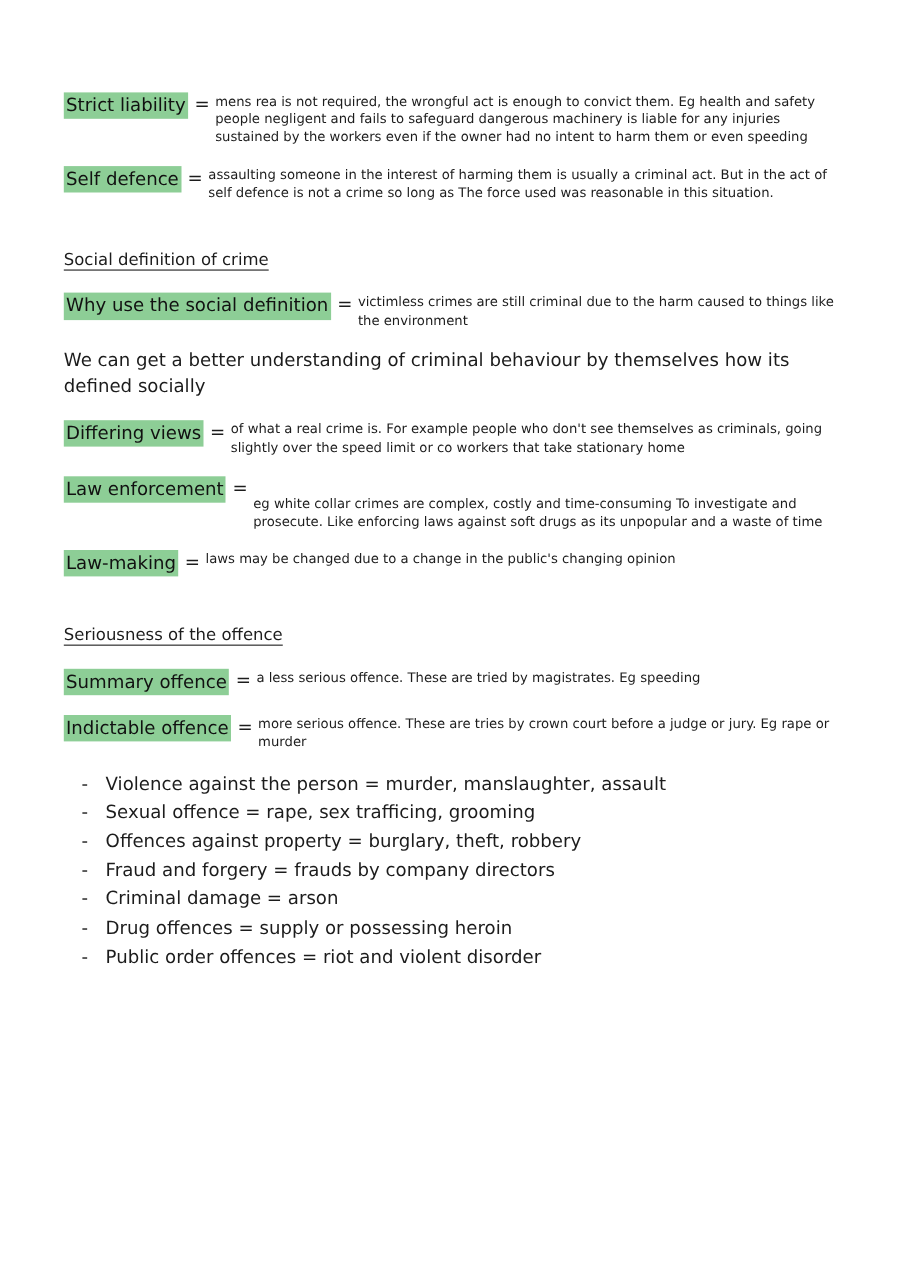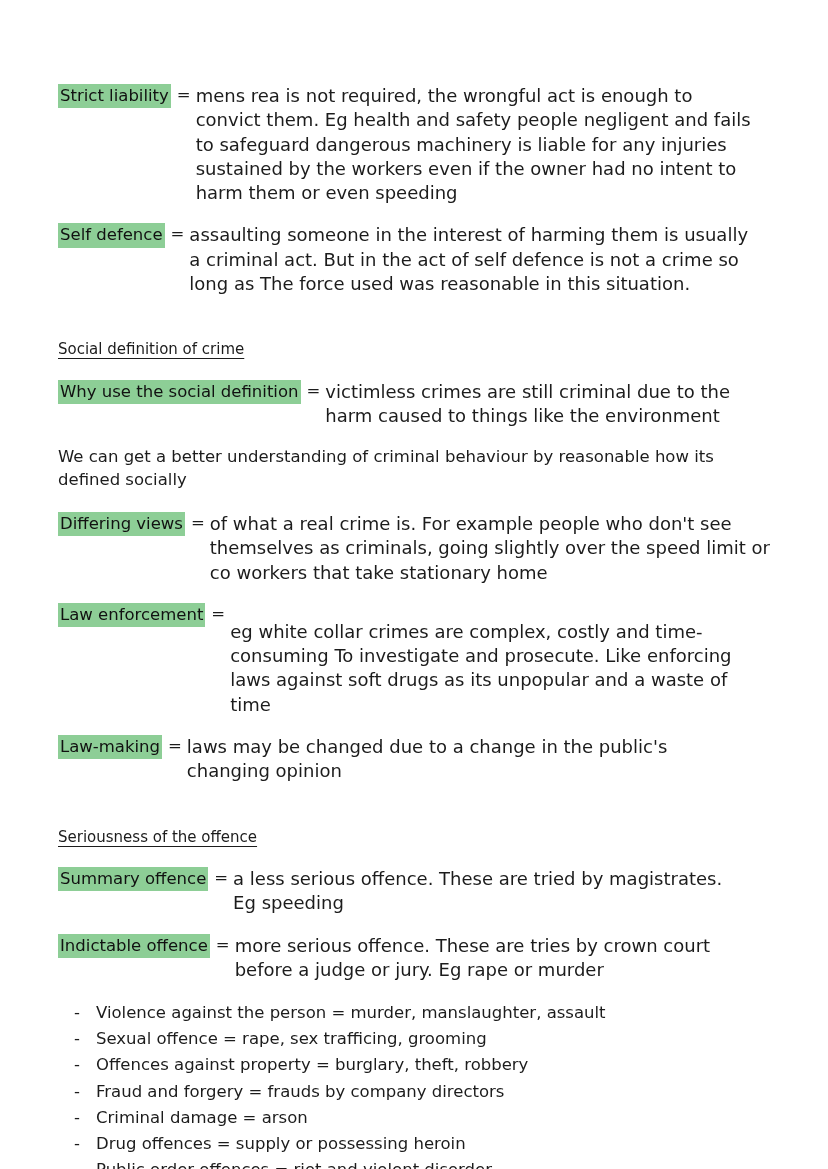--- a/index.html
+++ b/index.html
@@ -36,21 +36,21 @@
     white-space: nowrap;
     flex: 0 0 auto;
   }
   .eq {
     font-size: 16.5px;
     line-height: 1.34;
     padding-left: 6px;
     flex: 0 0 auto;
   }
   .def {
-    font-size: 18px;
+    font-size: 12px;
     line-height: 1.35;
     padding-left: 5px;
     flex: 1 1 auto;
   }
   .heading {
     font-size: 15px;
     line-height: 1.3;
     text-decoration: underline;
     text-underline-offset: 4px;
     margin: 26px 0 20px 0;
@@ -113,21 +113,21 @@
   <div class="heading-wrap">
     <span class="heading">Social definition of crime</span>
   </div>
 
   <div class="entry e-why">
     <span class="term">Why use the social definition</span>
     <span class="eq">=</span>
     <span class="def">victimless crimes are still criminal due to the harm caused to things like the environment</span>
   </div>
 
-  <div class="para">We can get a better understanding of criminal behaviour by reasonable how its defined socially</div>
+  <div class="para">We can get a better understanding of criminal behaviour by themselves how its defined socially</div>
 
   <div class="entry e-diff">
     <span class="term">Differing views</span>
     <span class="eq">=</span>
     <span class="def">of what a real crime is. For example people who don't see themselves as criminals, going slightly over the speed limit or co workers that take stationary home</span>
   </div>
 
   <div class="entry e-law">
     <span class="term">Law enforcement</span>
     <span class="eq">=</span>

